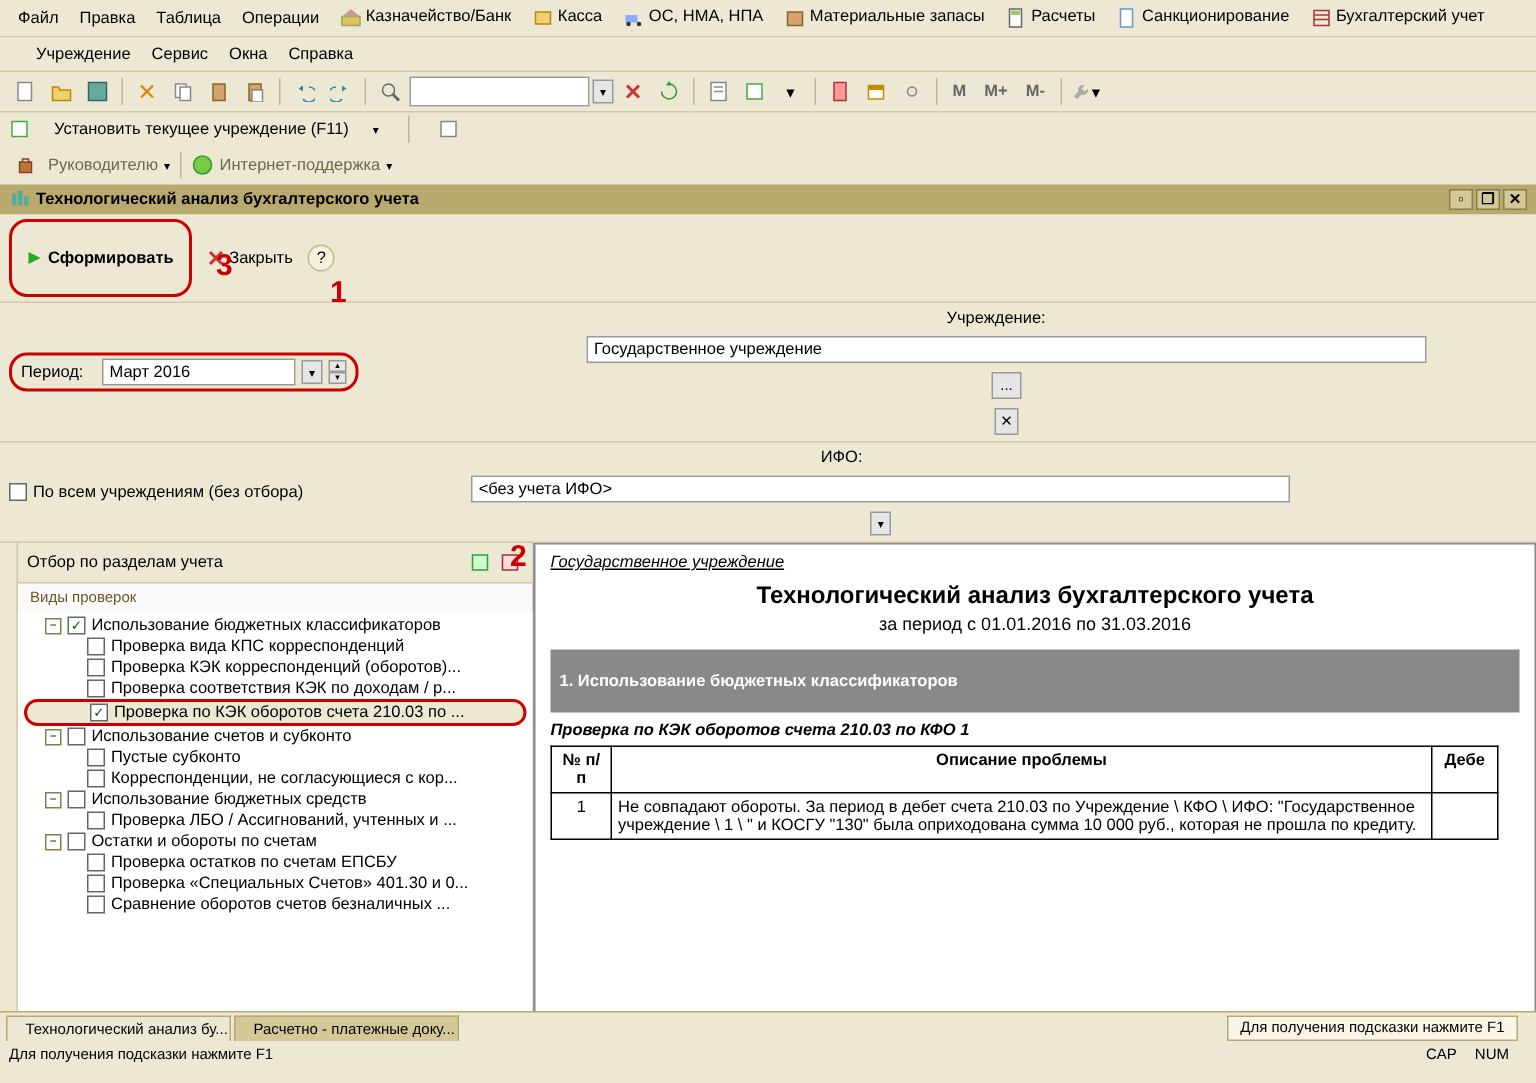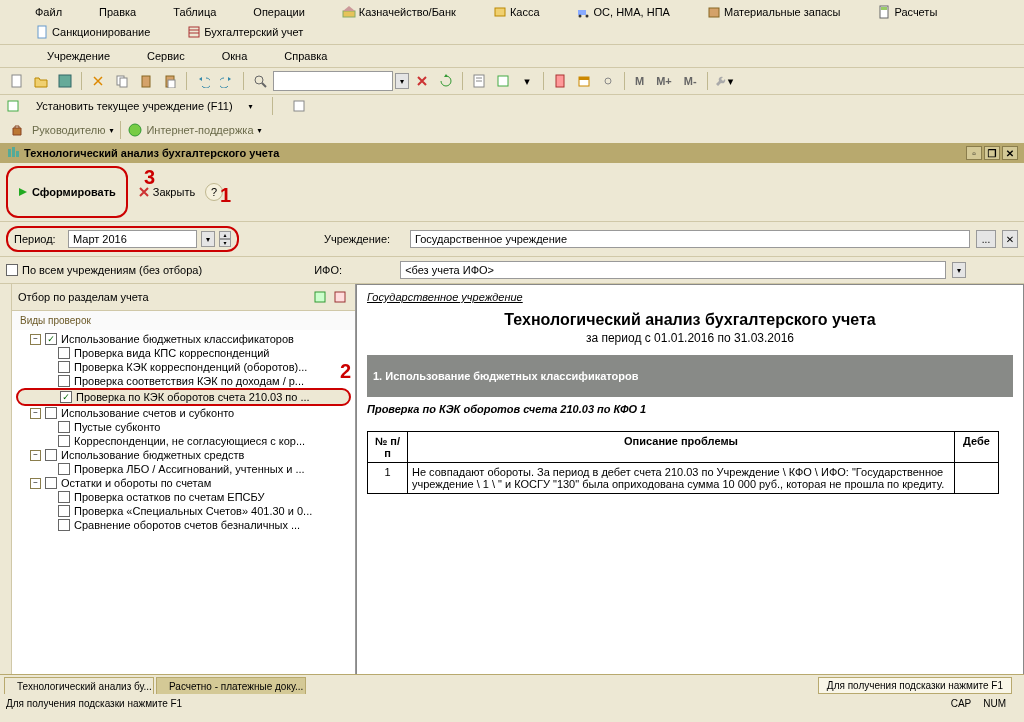--- a/index.html
+++ b/index.html
@@ -1,19 +1,19 @@
 <!DOCTYPE html>
 <html><head>
 <meta charset="utf-8">
 <style>
 * { box-sizing: border-box; margin: 0; padding: 0; }
 body { font-family: Tahoma, Arial, sans-serif; font-size: 11px; background: #ede8d4; color: #000; width: 1024px; height: 722px; overflow: hidden; }
 
 .menubar { display: flex; gap: 2px; padding: 3px 6px; background: #ede8d4; border-bottom: 1px solid #d0c8a8; flex-wrap: wrap; align-items: center; }
-.menubar .item { padding: 2px 6px; cursor: default; display: flex; align-items: center; gap: 3px; margin-left: 23px; }
+.menubar .item { padding: 2px 6px; cursor: default; display: flex; gap: 3px; }
 .micon { width: 14px; height: 14px; display: inline-block; }
 
 .toolbar { display: flex; gap: 2px; padding: 2px 6px; background: #ede8d4; border-bottom: 1px solid #d0c8a8; align-items: center; }
 .tbtn { width: 22px; height: 22px; border: 1px solid transparent; display: flex; align-items: center; justify-content: center; cursor: pointer; }
 .tsep { width: 1px; height: 18px; background: #c0b890; margin: 0 3px; }
 .search-box { width: 120px; height: 20px; border: 1px solid #999; background: #fff; }
 
 .set-org { display: flex; padding: 2px 6px; align-items: center; gap: 16px; }
 
 .rolesbar { display: flex; gap: 4px; padding: 2px 6px; align-items: center; }
@@ -55,27 +55,27 @@
 .desc-box { padding: 4px 6px; color: #1a3c8a; border-top: 1px solid #ccc; font-size: 10px; line-height: 1.3; background: #fff; }
 .vstrip { width: 12px; background: #ede8d4; border-right: 1px solid #d0c8a8; }
 
 .right-pane { flex: 1; background: #fff; border: 1px solid #888; display: flex; flex-direction: column; }
 .report { padding: 6px 10px; overflow: auto; flex: 1; }
 .r-org { font-style: italic; text-decoration: underline; font-size: 11px; }
 .r-title { text-align: center; font-size: 16px; font-weight: bold; margin-top: 8px; }
 .r-period { text-align: center; font-size: 12px; margin-top: 2px; }
 .r-sec { background: #888a87; color: #fff; padding: 15px 6px; font-weight: bold; margin-top: 10px; }
 .r-sub { font-weight: bold; font-style: italic; margin-top: 6px; }
-.r-table { border-collapse: collapse; width: 632px; margin-top: 16px; font-size: 11px; }
+.r-table { border-collapse: collapse; width: 632px; margin-top: 4px; font-size: 11px; }
 .r-table th, .r-table td { border: 1px solid #000; padding: 3px 4px; text-align: left; vertical-align: top; }
 .r-table th { font-weight: bold; text-align: center; }
 .r-table .c-num { width: 40px; text-align: center; }
 .r-table .c-deb { width: 44px; }
 
-.right-filter { display: flex; align-items: center; gap: 6px; }
+.right-filter { display: flex; align-items: center; gap: 6px; flex-direction: column; }
 .right-filter input { border: 1px solid #999; background: #fff; height: 18px; padding: 0 4px; font-size: 11px; }
 .field-uchr { width: 560px; }
 .field-ifo { width: 546px; }
 .ellips { width: 20px; height: 18px; border: 1px solid #999; background: #e5e5e5; cursor: pointer; font-size: 10px; }
 
 .status { position: absolute; bottom: 0; left: 0; right: 0; height: 48px; background: #ede8d4; border-top: 1px solid #b8a96e; display: flex; flex-direction: column; }
 .tabs { display: flex; padding: 2px 4px; gap: 2px; }
 .tab { border: 1px solid #b8a96e; border-bottom: none; background: #d4c996; padding: 2px 8px; font-size: 10px; cursor: pointer; display: flex; align-items: center; gap: 4px; max-width: 150px; white-space: nowrap; overflow: hidden; text-overflow: ellipsis; }
 .tab.active { background: #ede8d4; }
 .hint-box { border: 1px solid #b8a96e; background: #f9f6e8; padding: 2px 8px; font-size: 10px; margin-left: auto; margin-right: 8px; }

